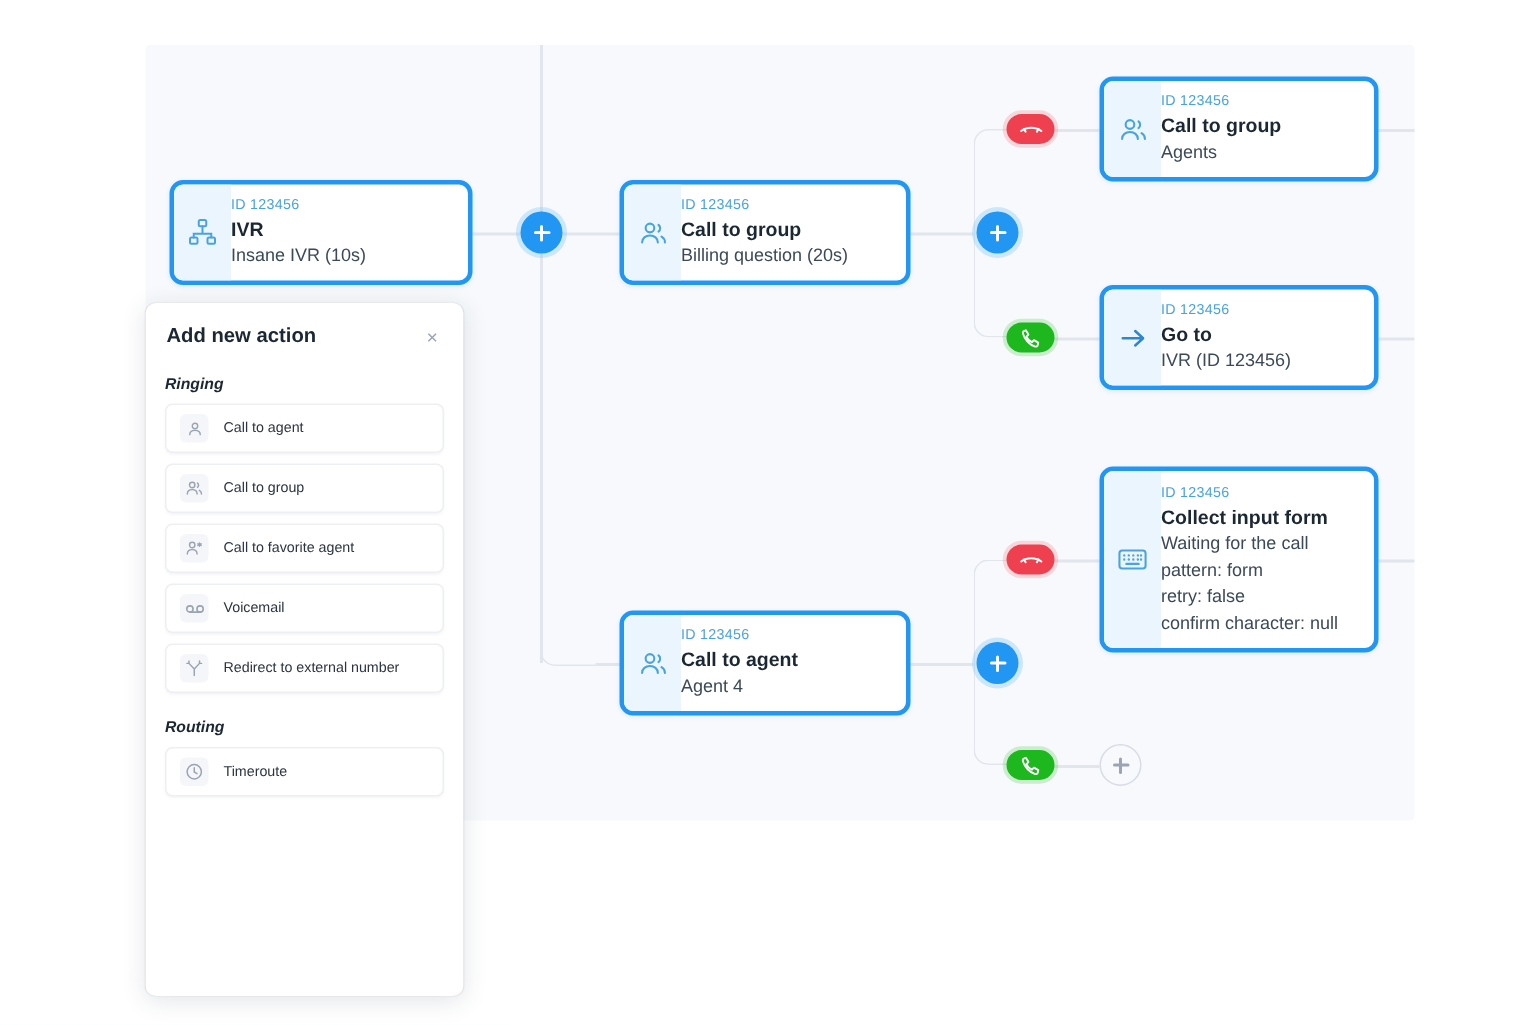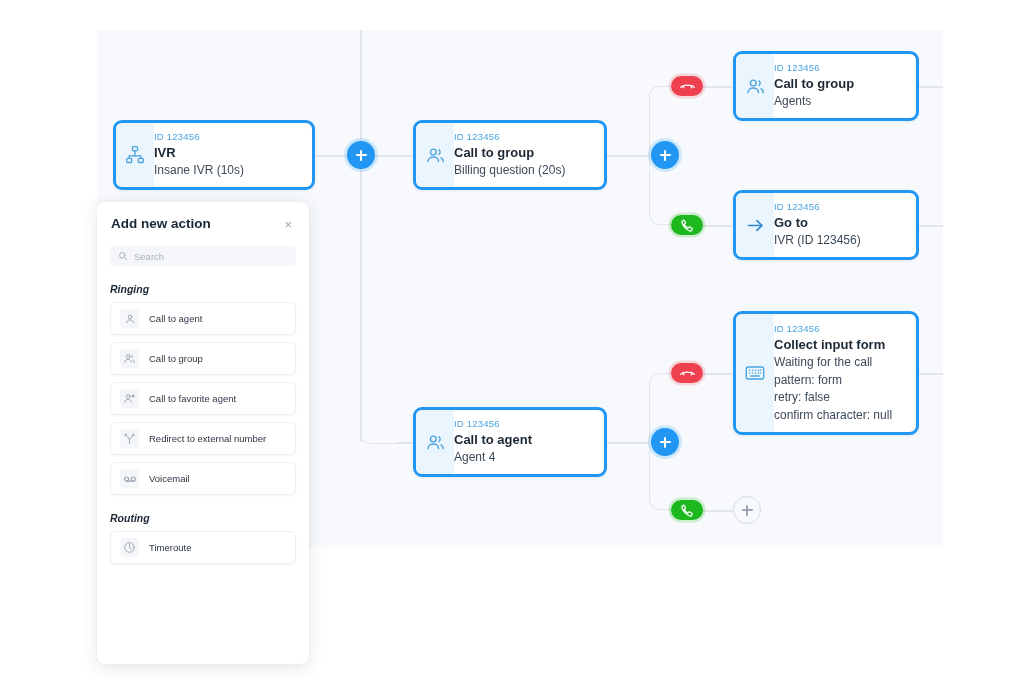--- a/index.html
+++ b/index.html
@@ -372,29 +372,20 @@
 
   </div>
 
   <div id="panel">
 
     <div id="panel-head">
       <div id="panel-title">Add new action</div>
       <div id="panel-close">×</div>
     </div>
 
-    <div id="search-wrap">
-      <span>
-        <svg width="10" height="10" viewBox="0 0 24 24" fill="none" stroke="#a9b2be" stroke-width="2.4" stroke-linecap="round">
-          <circle cx="10.5" cy="10.5" r="6.7"></circle>
-          <path d="M15.6 15.6 21 21"></path>
-        </svg>
-      </span>
-      <input id="search-input" type="text" placeholder="Search" style="">
-    </div>
 
     <div class="group-title">Ringing</div>
 
     <div class="action-item">
       <span class="action-ico">
         <svg width="12" height="12" viewBox="0 0 24 24" fill="none" stroke="#9aa4b2" stroke-width="1.9" stroke-linecap="round">
           <circle cx="12" cy="8" r="3.6"></circle>
           <path d="M5 19.5c0-3.6 3.1-5.7 7-5.7s7 2.1 7 5.7"></path>
         </svg>
       </span>
@@ -419,39 +410,39 @@
           <path d="M3.5 19c0-3.3 2.7-5.3 6-5.3s6 2 6 5.3"></path>
           <path d="M18.5 5.5v4M16.5 6.5l4 2M20.5 6.5l-4 2"></path>
         </svg>
       </span>
       <span class="action-label">Call to favorite agent</span>
     </div>
 
 
     <div class="action-item">
       <span class="action-ico">
-        <svg width="13" height="13" viewBox="0 0 24 24" fill="none" stroke="#9aa4b2" stroke-width="1.8" stroke-linecap="round">
-          <path d="M12 21v-8M12 13 5.5 6M12 13l6.5-7"></path>
-          <path d="M5.5 6V3M5.5 6H3M18.5 6V3M18.5 6H21"></path>
-        </svg>
-      </span>
-      <span class="action-label">Redirect to external number</span>
-    </div>
-
-    <div class="action-item">
-      <span class="action-ico">
         <svg width="14" height="14" viewBox="0 0 24 24" fill="none" stroke="#9aa4b2" stroke-width="1.8" stroke-linecap="round">
           <circle cx="6.2" cy="12" r="3.6"></circle>
           <circle cx="17.8" cy="12" r="3.6"></circle>
           <path d="M6.2 15.6h11.6"></path>
         </svg>
       </span>
       <span class="action-label">Voicemail</span>
     </div>
 
+    <div class="action-item">
+      <span class="action-ico">
+        <svg width="13" height="13" viewBox="0 0 24 24" fill="none" stroke="#9aa4b2" stroke-width="1.8" stroke-linecap="round">
+          <path d="M12 21v-8M12 13 5.5 6M12 13l6.5-7"></path>
+          <path d="M5.5 6V3M5.5 6H3M18.5 6V3M18.5 6H21"></path>
+        </svg>
+      </span>
+      <span class="action-label">Redirect to external number</span>
+    </div>
+
     <div class="group-title">Routing</div>
 
     <div class="action-item">
       <span class="action-ico">
         <svg width="13" height="13" viewBox="0 0 24 24" fill="none" stroke="#9aa4b2" stroke-width="1.8" stroke-linecap="round">
           <circle cx="12" cy="12" r="8.8"></circle>
           <path d="M12 7v5.3l3.4 2"></path>
         </svg>
       </span>
       <span class="action-label">Timeroute</span>

